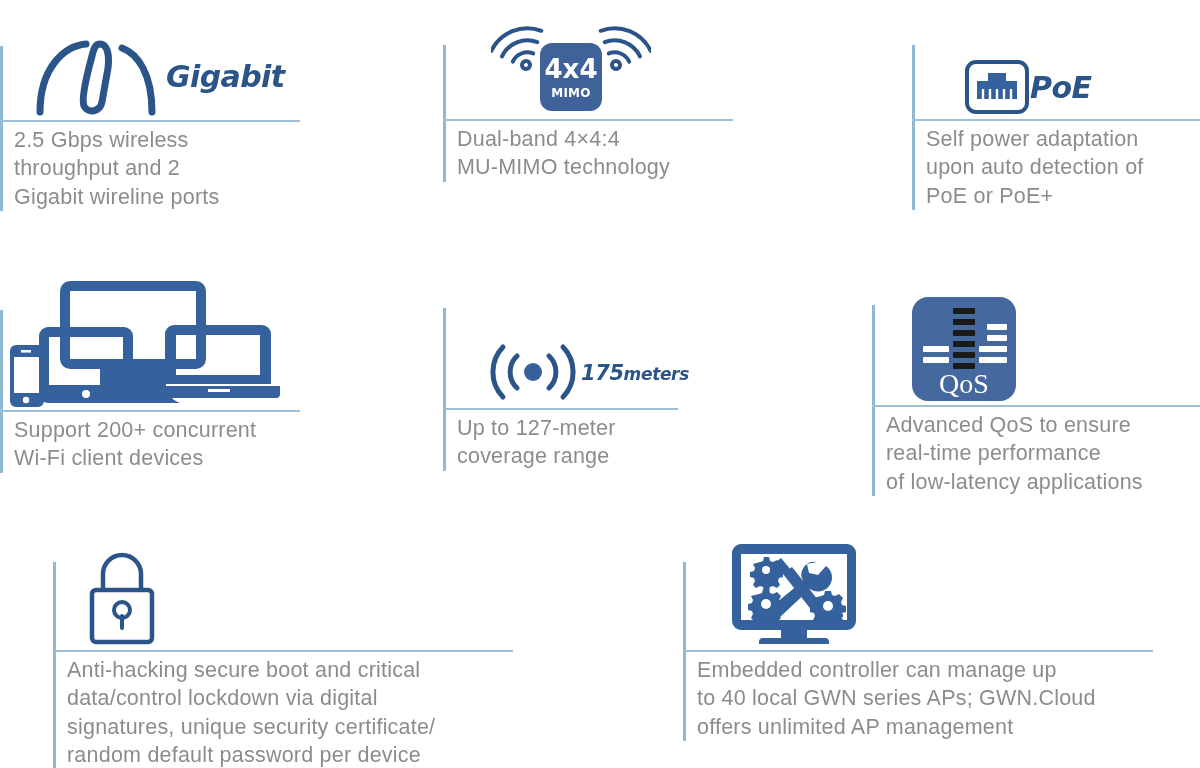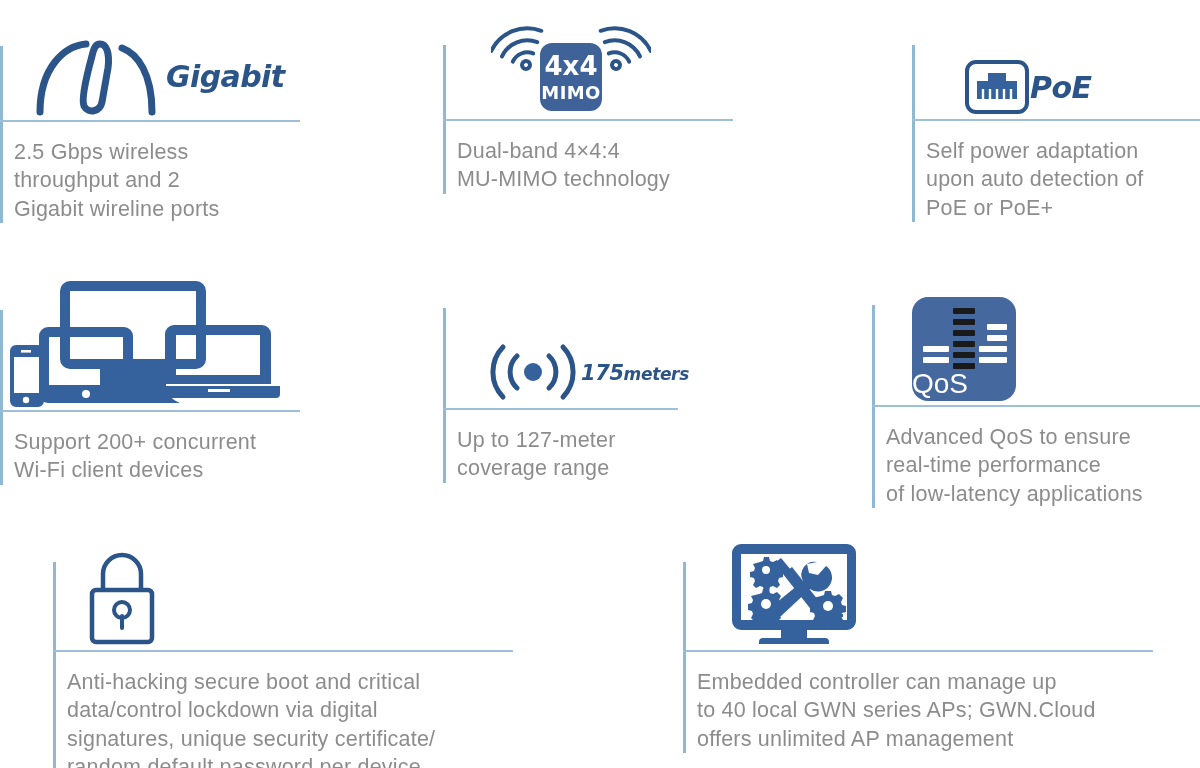--- a/index.html
+++ b/index.html
@@ -51,21 +51,21 @@
     height: 2px;
     background: #9dc0d8;
   }
 
   .feature .caption {
     font-size: 21.5px;
     line-height: 1.32;
     color: #8c8c8c;
     letter-spacing: 0.01em;
     padding-left: 14px;
-    padding-top: 18px;
+    padding-top: 6px;
     white-space: pre-line;
   }
 
   
   .ink-outline { stroke: #2b5489; fill: none; }
   .ink-solid   { fill: #35629d; }
 
   
   .wordmark {
     font-family: "DejaVu Sans", sans-serif;
@@ -135,39 +135,39 @@
   }
   .badge-4x4 .big {
     font-family: "DejaVu Sans", sans-serif;
     font-weight: bold;
     font-size: 26px;
     line-height: 1;
   }
   .badge-4x4 .small {
     font-family: "DejaVu Sans", sans-serif;
     font-weight: bold;
-    font-size: 18px;
+    font-size: 12px;
     line-height: 1;
     margin-top: 5px;
     letter-spacing: 0.02em;
   }
 
   .badge-qos {
     width: 104px; height: 104px;
     background: #45689f;
     border-radius: 16px;
     position: relative;
   }
   .badge-qos .qos-label {
     position: absolute;
     bottom: 3px;
     left: 0; right: 0;
-    text-align: left;
+    text-align: center;
     color: #ffffff;
-    font-family: Liberation Sans, sans-serif;
+    font-family: Liberation Serif, serif;
     font-size: 28px;
     line-height: 1;
   }
   .bar { position: absolute; background: #ffffff; height: 6px; border-radius: 1px; }
   .bar.dark { background: #1a1a1a; }
 
   .gig-word { font-size: 30px; margin-top: -2px; margin-left: 4px; }
   .poe-word { font-size: 30px; margin-top: 0px; }
   .meters-word-num { font-size: 21px; line-height: 1; }
   .meters-word-unit { font-size: 17px; line-height: 1; margin-top: 2px; }

